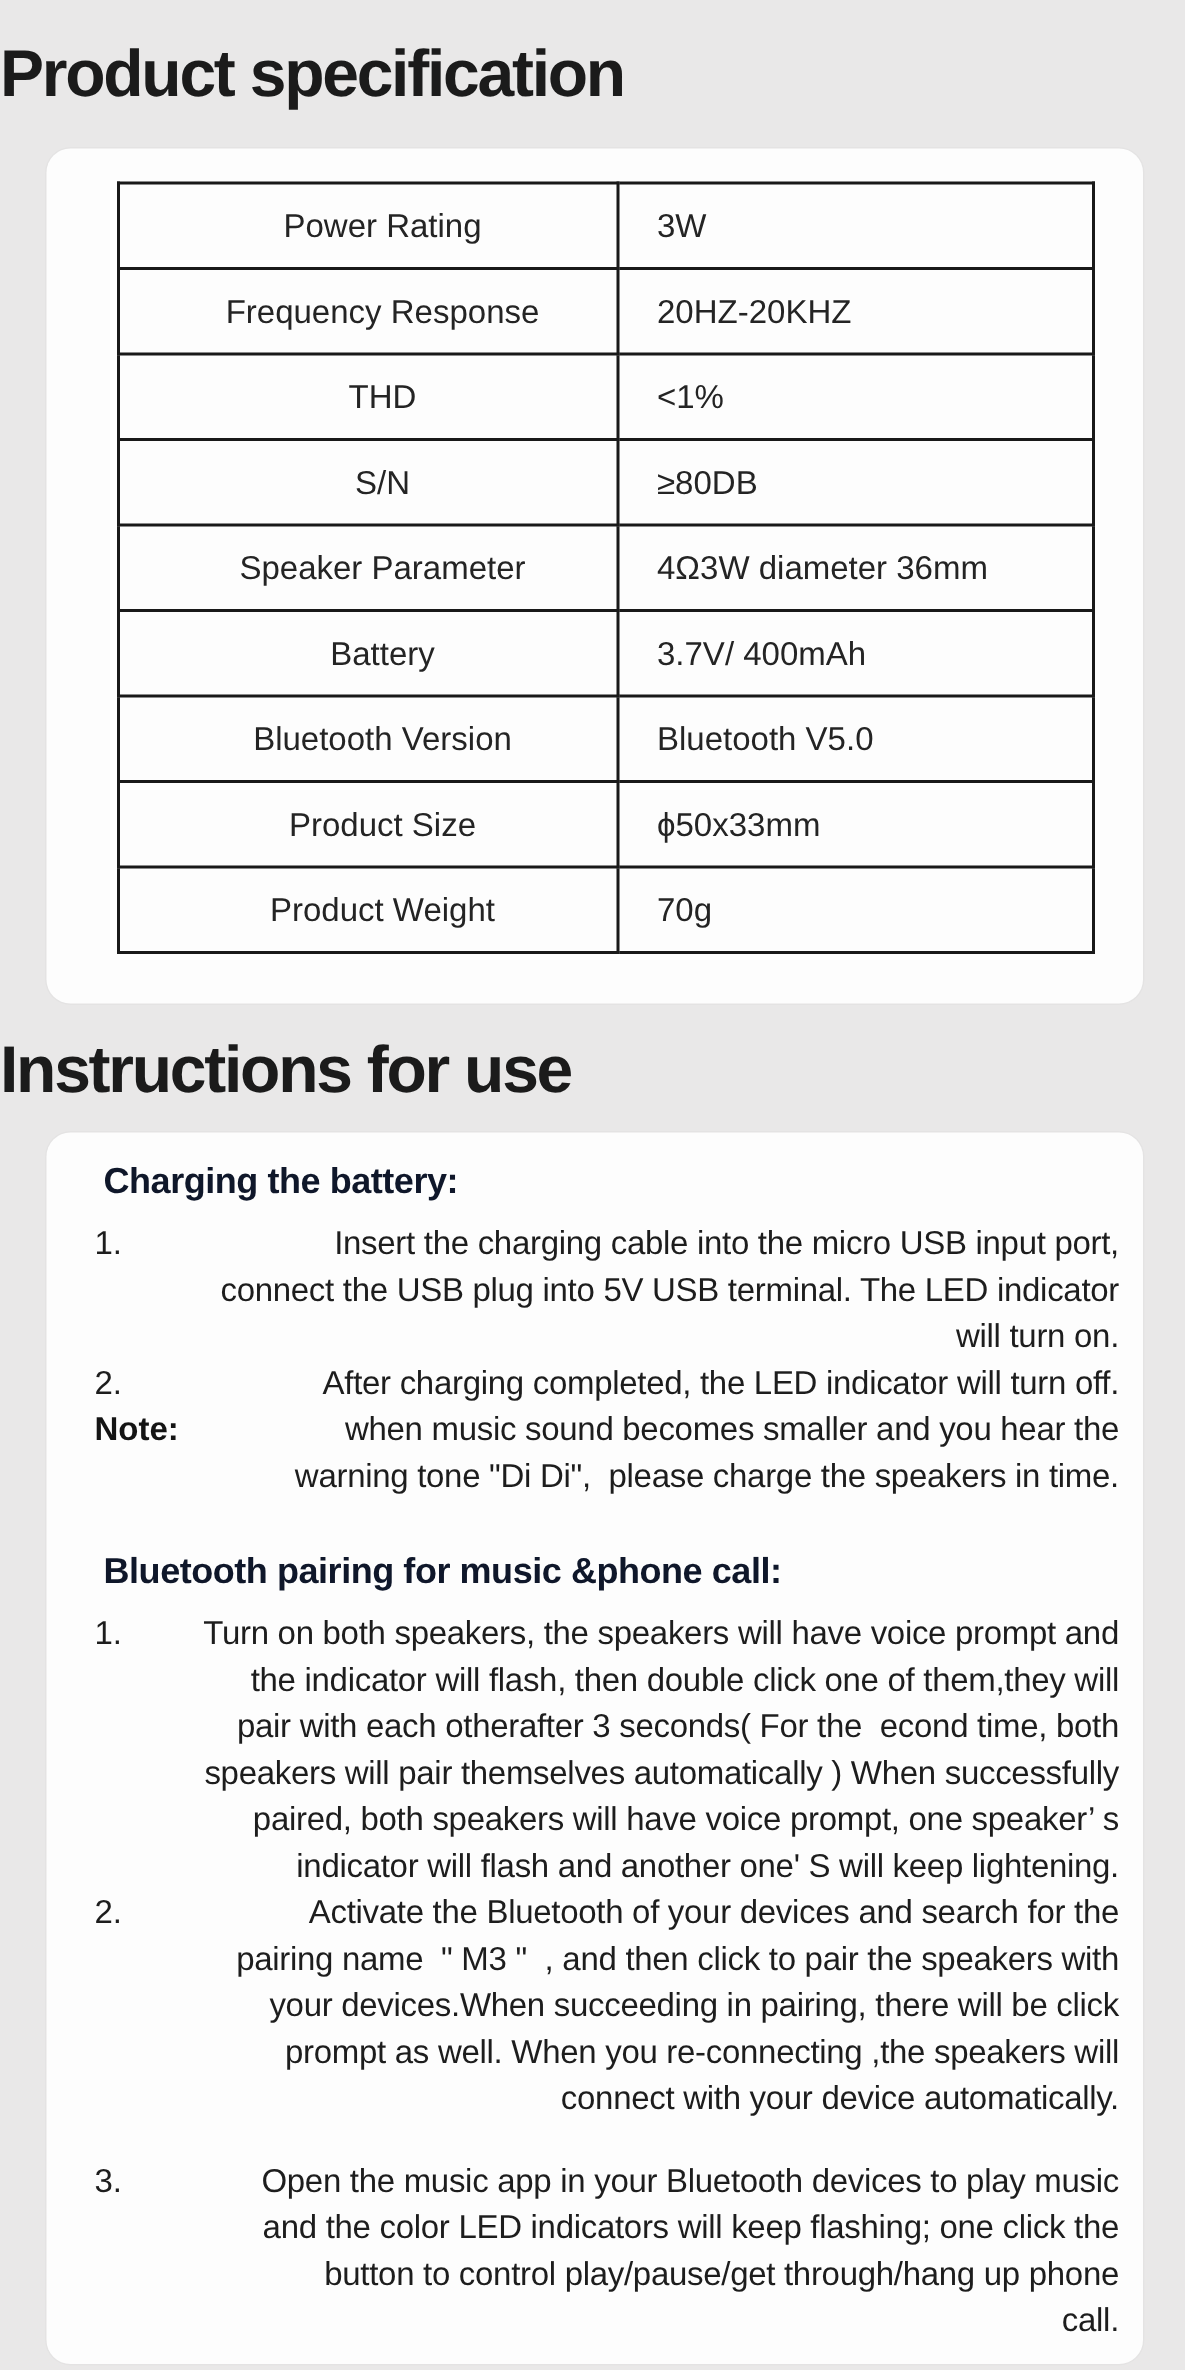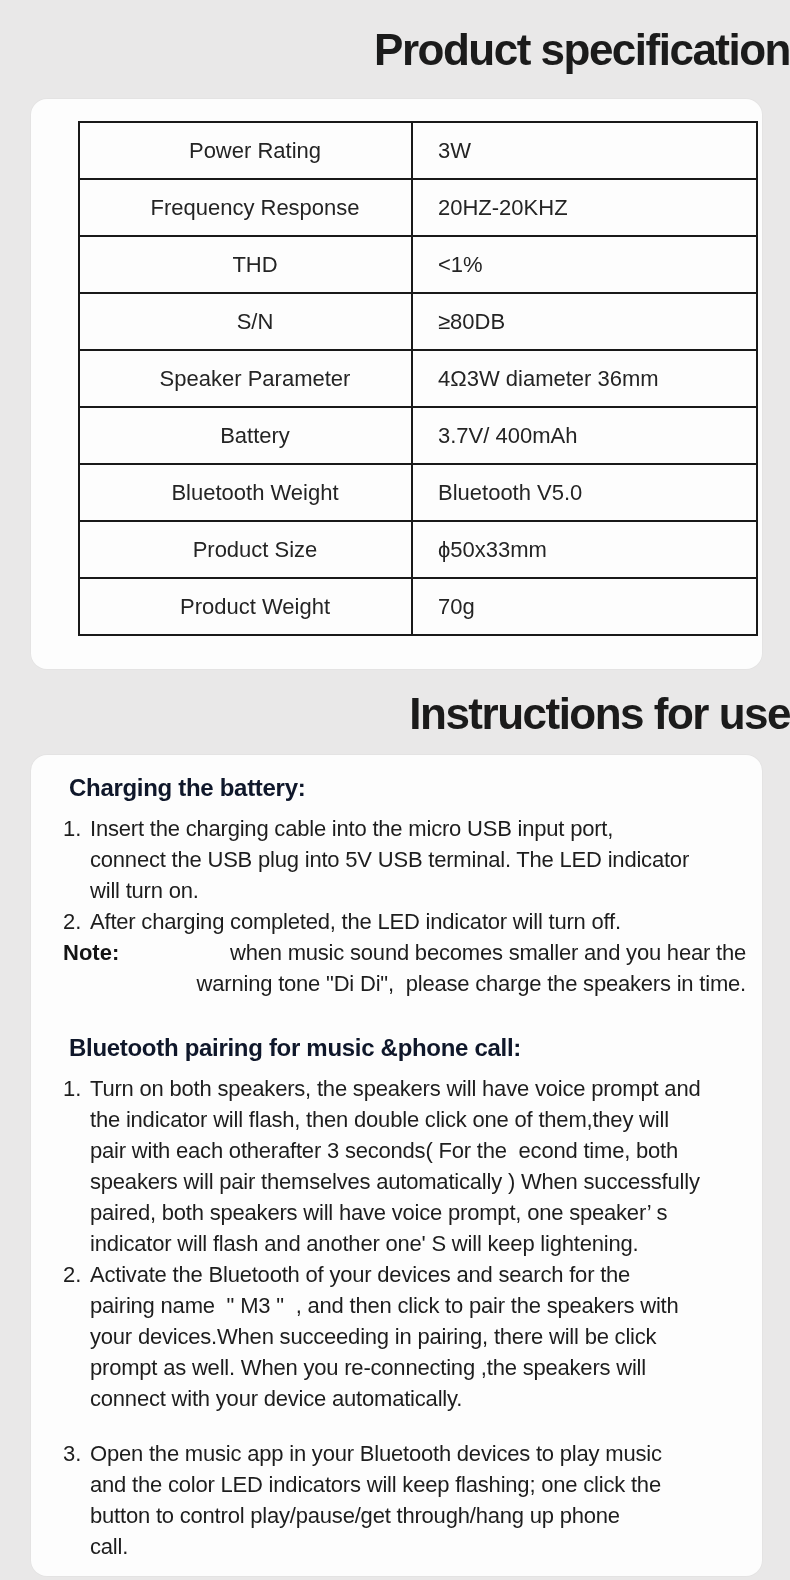--- a/index.html
+++ b/index.html
@@ -6,21 +6,21 @@
   body {
     width: 790px;
     height: 1580px;
     background: #e9e8e8;
     font-family: "Liberation Sans", "DejaVu Sans", sans-serif;
     color: #1c1c1c;
     overflow: hidden;
   }
   .page-title {
     margin: 0;
-    text-align: right;
+    text-align: left;
     font-size: 44px;
     line-height: 48px;
     font-weight: bold;
     letter-spacing: -1.5px;
     color: #1b1b1b;
   }
   .title-spec { padding-top: 26px; margin-bottom: 25px; }
   .title-instr { margin-top: 21px; margin-bottom: 17px; }
 
   .card {
@@ -40,41 +40,41 @@
     table-layout: fixed;
   }
   table.spec td {
     border: 2px solid #191919;
     height: 57px;
     font-size: 22px;
     color: #242424;
     box-sizing: border-box;
   }
   td.t-label { width: 333px; text-align: center; padding-left: 20px; }
-  td.t-value { width: 345px; padding-left: 25px; font-size: 23px; }
+  td.t-value { width: 317px; padding-left: 25px; font-size: 23px; }
 
   h2.section-heading {
     font-size: 24px;
     font-weight: bold;
     letter-spacing: -0.3px;
     color: #0f172a;
     margin: 0 0 10px 6px;
     line-height: 30px;
   }
   .section-2 h2.section-heading { margin-top: 34px; }
 
   .item { display: flex; }
   .item-num {
     flex: 0 0 27px;
     width: 27px;
     font-size: 22px;
     line-height: 31px;
     color: #1d1d1d;
   }
-  .item-lines { flex: 1 1 auto; min-width: 0; }
+  .item-lines { flex: 1 1 auto; min-width: 0; text-align: right; }
   .line {
     white-space: pre;
     font-size: 22px;
     line-height: 31px;
     letter-spacing: -0.2px;
     color: #1d1d1d;
   }
   .item-3 { margin-top: 24px; }
 
   .note { display: flex; }
@@ -115,21 +115,21 @@
       </tr>
       <tr>
         <td class="t-label">Speaker Parameter</td>
         <td class="t-value">4Ω3W diameter 36mm</td>
       </tr>
       <tr>
         <td class="t-label">Battery</td>
         <td class="t-value">3.7V/ 400mAh</td>
       </tr>
       <tr>
-        <td class="t-label">Bluetooth Weight</td>
+        <td class="t-label">Bluetooth Version</td>
         <td class="t-value">Bluetooth V5.0</td>
       </tr>
       <tr>
         <td class="t-label">Product Size</td>
         <td class="t-value">ϕ50x33mm</td>
       </tr>
       <tr>
         <td class="t-label">Product Weight</td>
         <td class="t-value">70g</td>
       </tr>

